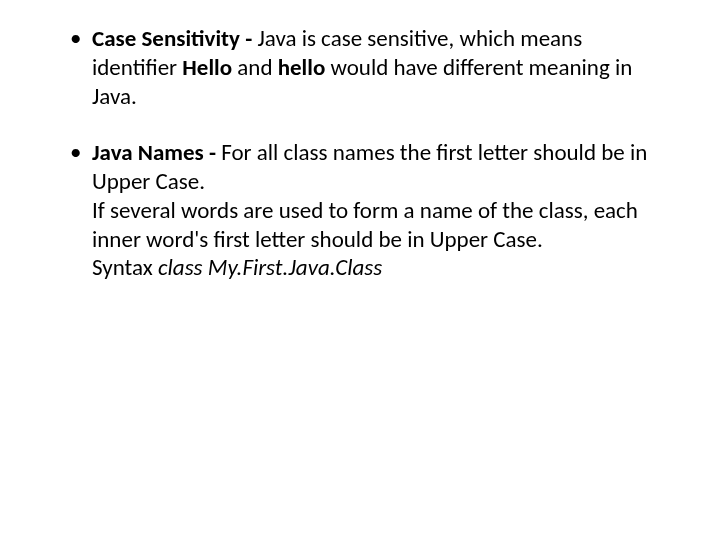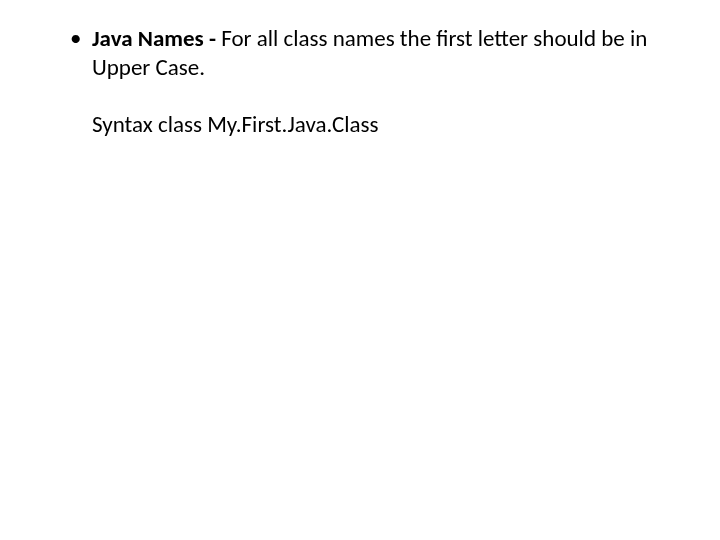--- a/index.html
+++ b/index.html
@@ -37,30 +37,33 @@
   }
   ul.bullets > li::before {
     content: "•";
     position: absolute;
     left: 0;
     top: 0;
     font-size: 23px;
     line-height: 1.25;
   }
   .b { font-weight: 700; }
-  .i { }
+  .i { font-style: italic; }
 </style>
 </head>
 <body>
 
 <div class="slide">
 
   <ul class="bullets">
 
+    <li>
+      <span class="b">Case Sensitivity - </span><span>Java is case sensitive, which means identifier </span><span class="b">Hello</span><span> and </span><span class="b">hello</span><span> would have different meaning in Java.</span>
+    </li>
 
     <li>
       <span class="b">Java Names - </span><span>For all class names the first letter should be in Upper Case.</span><br>
-      <br>
+      <span>If several words are used to form a name of the class, each inner word's first letter should be in Upper Case.</span><br>
       <span>Syntax </span><span class="i">class My.First.Java.Class</span>
     </li>
 
   </ul>
 </div>
 
 </body></html>

